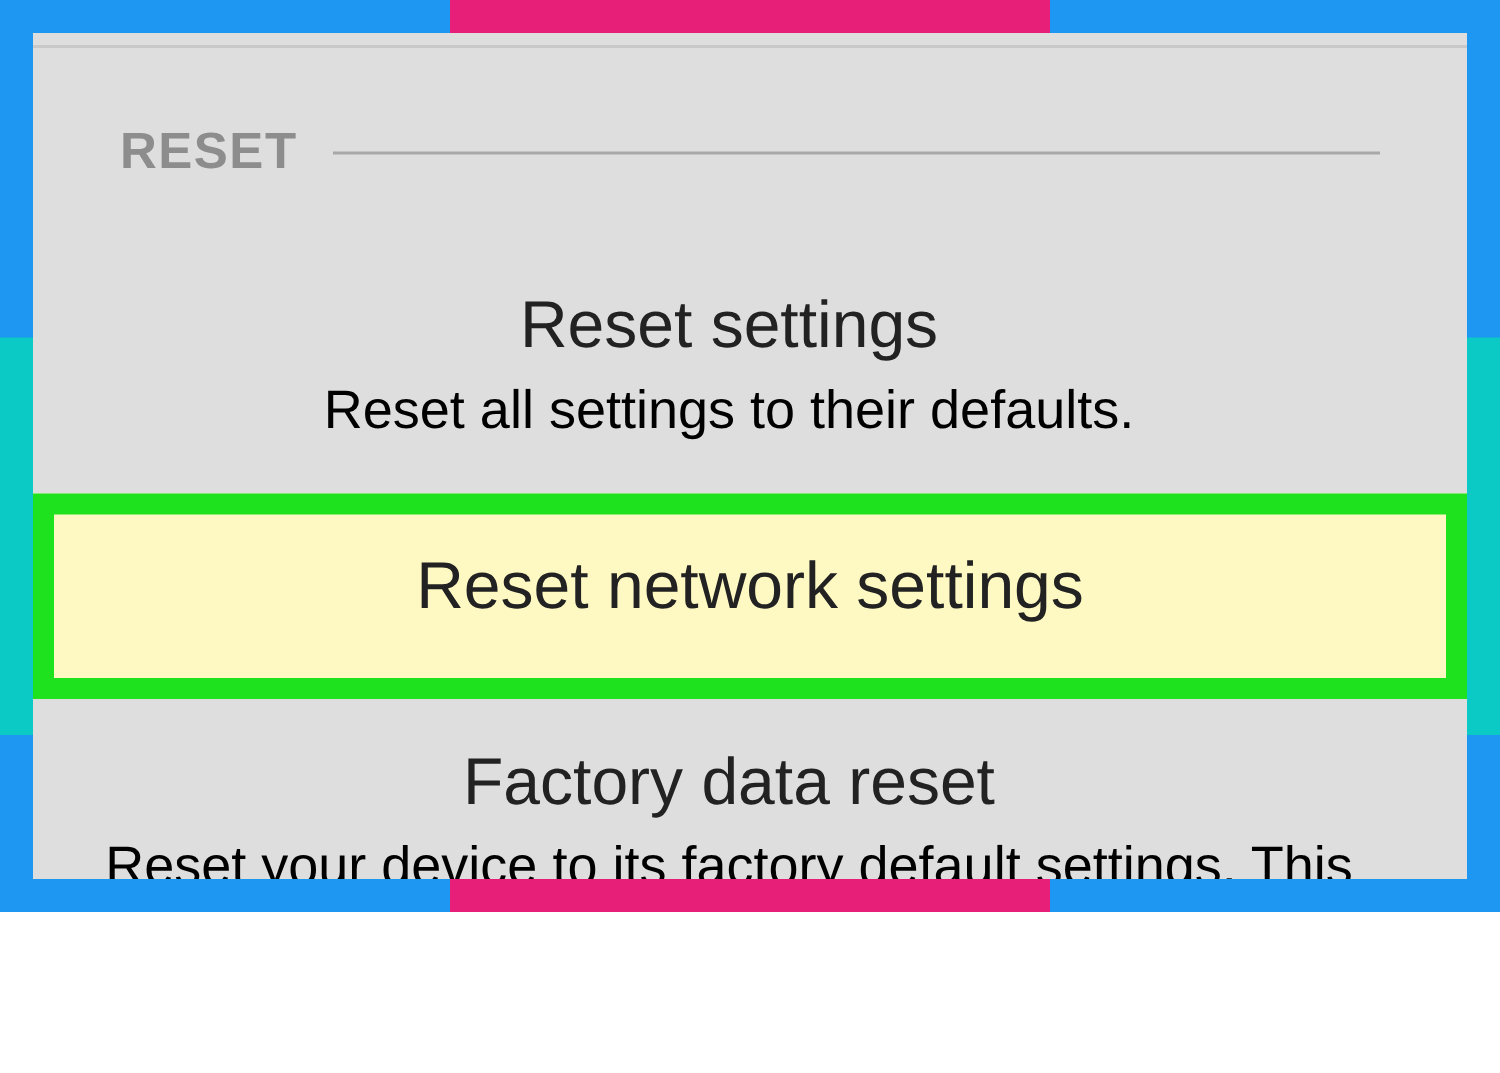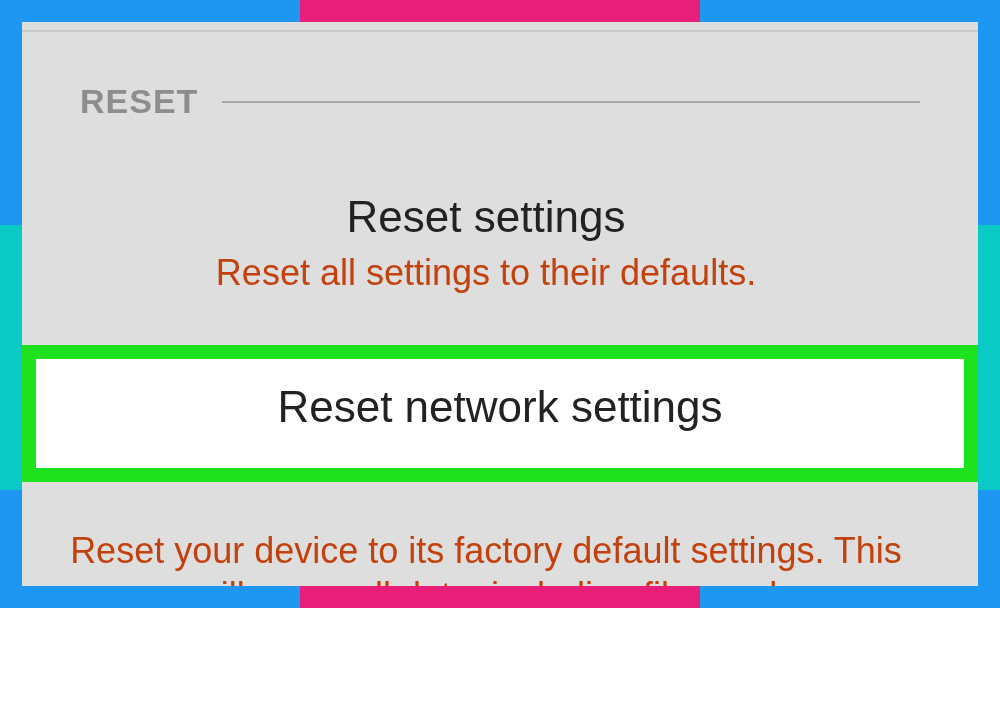--- a/index.html
+++ b/index.html
@@ -66,27 +66,27 @@
   .item-title {
     font-size: 44px;
     font-weight: 400;
     color: #222;
     line-height: 1.2;
     margin-bottom: 6px;
   }
   .item-sub {
     font-size: 36px;
     font-weight: 400;
-    color: #c2410c;
+    color: #000000;
     line-height: 1.25;
   }
   .highlight-wrap {
     border: 14px solid #1fe21f;
-    background: #ffffff;
-    margin: 16px 0;
+    background: #fef9c3;
+    margin: 0 0;
   }
   .highlight-wrap .item {
     padding: 22px 44px 28px 44px;
   }
   .highlight-wrap .item-sub { color: #8f8f8f; }
 </style>
 </head>
 <body>
 
 <div class="outer-frame">
@@ -114,18 +114,19 @@
         <div class="item-sub">Reset all settings to their defaults.</div>
       </div>
 
       <div class="highlight-wrap">
         <div class="item">
           <div class="item-title">Reset network settings</div>
         </div>
       </div>
 
       <div class="item">
+        <div class="item-title">Factory data reset</div>
         <div class="item-sub">Reset your device to its factory default settings. This will erase all data, including files and</div>
       </div>
 
     </div>
   </div>
 </div>
 
 </body></html>

